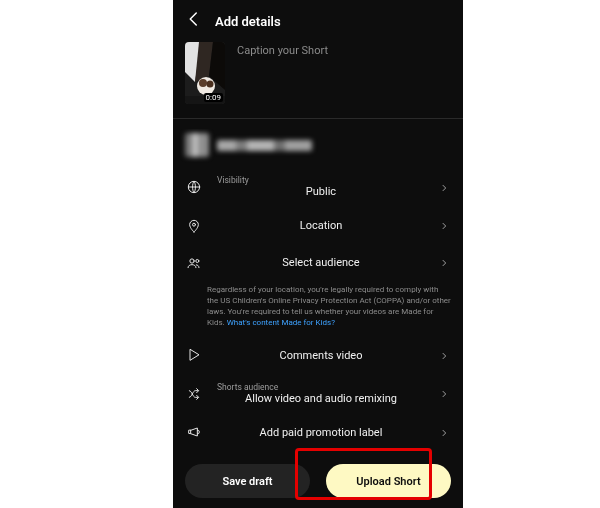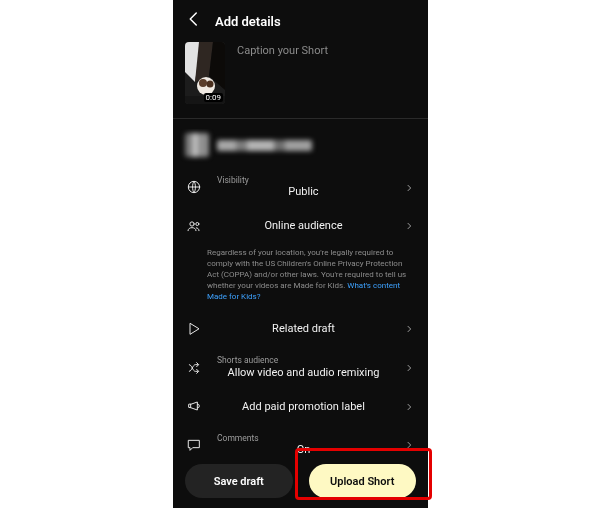--- a/index.html
+++ b/index.html
@@ -1,17 +1,17 @@
 <!DOCTYPE html>
 <html><head>
 <meta charset="utf-8">
 <style>
   html,body{margin:0;padding:0;background:#fff;font-family:Roboto,Arial,Helvetica,sans-serif;}
   .stage{width:600px;height:508px;position:relative;background:#fff;}
-  .phone{position:absolute;left:173px;top:0;width:255px;height:508px;background:#0d0d0d;color:#fff;display:flex;flex-direction:column;}
+  .phone{position:absolute;left:173px;top:0;width:290px;height:508px;background:#0d0d0d;color:#fff;display:flex;flex-direction:column;}
   
   .hdr{display:flex;align-items:center;gap:12px;padding:10px 12px 6px 12px;}
   .hdr svg{width:18px;height:18px;fill:none;stroke:#fff;stroke-width:2;stroke-linecap:round;stroke-linejoin:round;}
   .hdr .title{font-size:13px;font-weight:600;}
   
   .caption-row{display:flex;gap:12px;padding:4px 12px 14px 12px;}
   .thumb{position:relative;width:40px;height:62px;border-radius:4px;overflow:hidden;background:#333;}
   .thumb svg{position:absolute;inset:0;}
   .thumb .dur{position:absolute;right:2px;bottom:2px;font-size:8px;background:#000;color:#fff;border-radius:2px;padding:0 2px;}
   .caption-input{flex:1;color:#8b8b8b;font-size:11px;padding-top:2px;}
@@ -95,50 +95,64 @@
         </span>
         <div class="labels">
           <div class="small">Visibility</div>
           <div class="big">Public</div>
         </div>
         <span class="chev"><svg viewBox="0 0 24 24">
               <path d="M9 5l7 7-7 7"></path>
             </svg></span>
       </div>
 
+      <div class="row">
+        <span class="ico">
+          <svg viewBox="0 0 24 24">
+              <path d="M12 21s-6.5-6-6.5-11A6.5 6.5 0 0 1 18.5 10c0 5-6.5 11-6.5 11z"></path>
+              <circle cx="12" cy="10" r="2.2"></circle>
+            </svg>
+        </span>
+        <div class="labels">
+          <div class="big">Location</div>
+        </div>
+        <span class="chev"><svg viewBox="0 0 24 24">
+              <path d="M9 5l7 7-7 7"></path>
+            </svg></span>
+      </div>
 
       <div class="row">
         <span class="ico">
           <svg viewBox="0 0 24 24">
               <circle cx="9" cy="9" r="3.2"></circle>
               <path d="M3 19c0-3 3-4.5 6-4.5s6 1.5 6 4.5"></path>
               <circle cx="17" cy="9" r="2.3"></circle>
               <path d="M15.5 14.8c2 .3 4 1.4 4 4.2"></path>
             </svg>
         </span>
         <div class="labels">
-          <div class="big">Online audience</div>
+          <div class="big">Select audience</div>
         </div>
         <span class="chev"><svg viewBox="0 0 24 24">
               <path d="M9 5l7 7-7 7"></path>
             </svg></span>
       </div>
 
       <div class="legal">
         <span>Regardless of your location, you're legally required to comply with the US Children's Online Privacy Protection Act (COPPA) and/or other laws. You're required to tell us whether your videos are Made for Kids. </span><a href="#">What's content Made for Kids?</a>
       </div>
 
       <div class="row">
         <span class="ico">
           <svg viewBox="0 0 24 24">
               <path d="M6 4v16l13-8z"></path>
             </svg>
         </span>
         <div class="labels">
-          <div class="big">Related draft</div>
+          <div class="big">Comments video</div>
         </div>
         <span class="chev"><svg viewBox="0 0 24 24">
               <path d="M9 5l7 7-7 7"></path>
             </svg></span>
       </div>
 
       <div class="row">
         <span class="ico">
           <svg viewBox="0 0 24 24">
               <path d="M5 7c4 0 5 10 9 10h4M5 17c4 0 5-10 9-10h4"></path>

